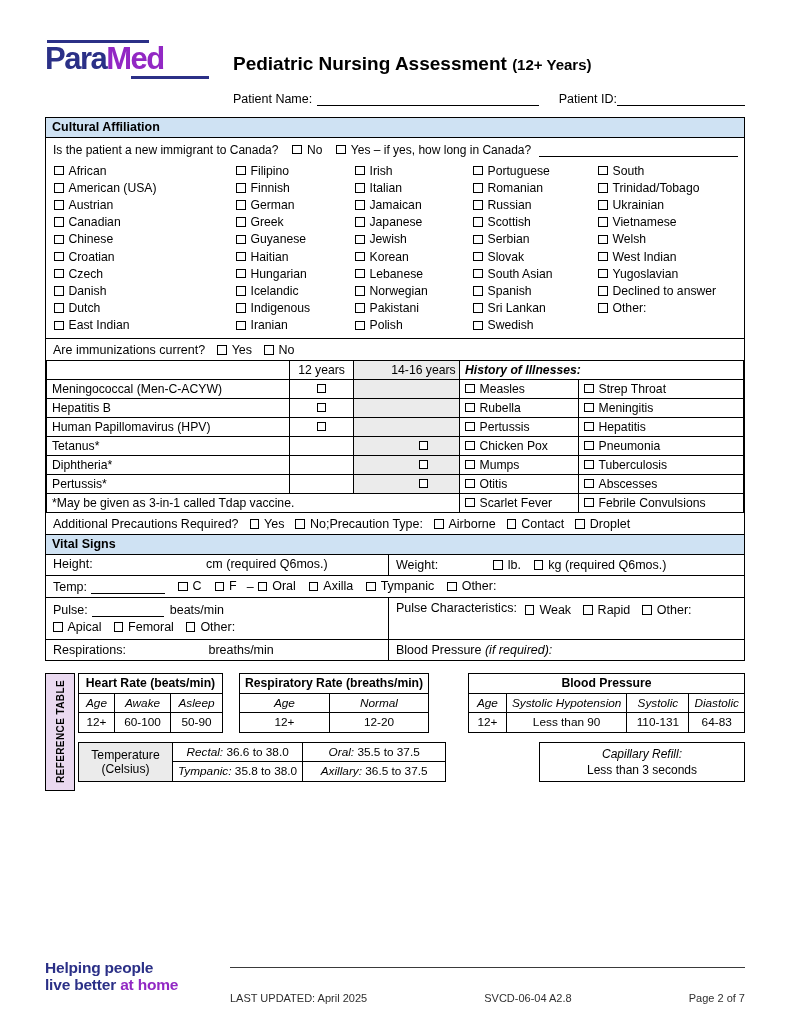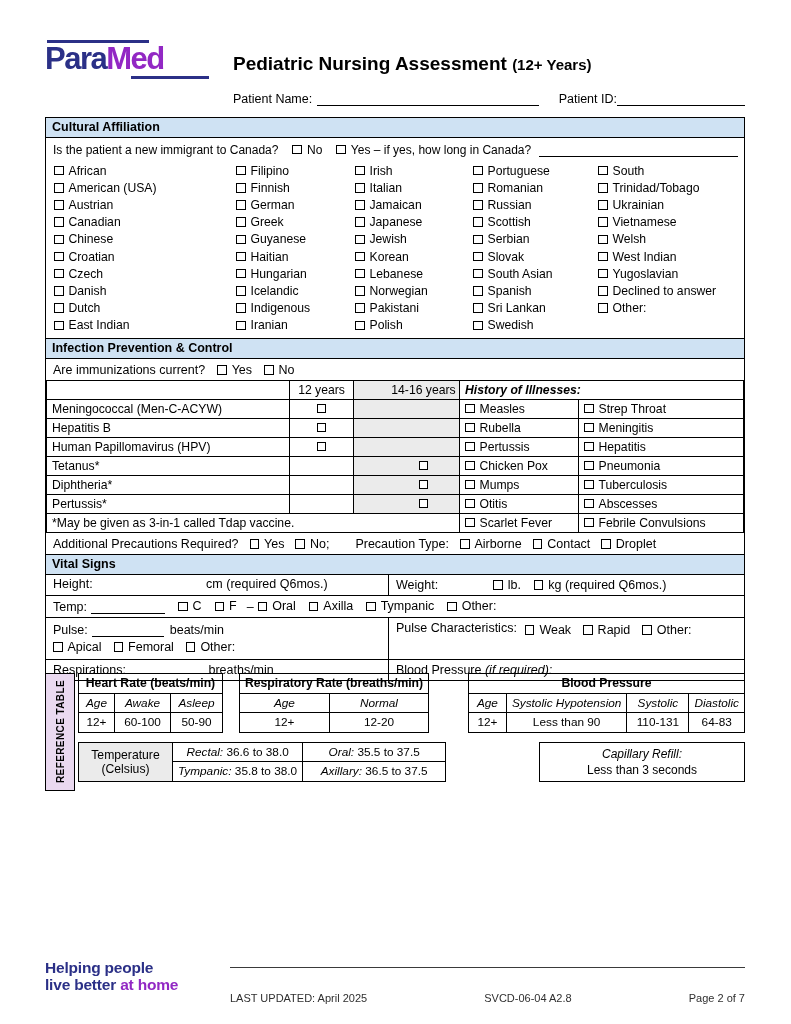--- a/index.html
+++ b/index.html
@@ -49,21 +49,21 @@
   .imm-row { font-size:12.5px; padding:3px 6px 3px 7px; height:21px; display:flex; align-items:center; }
   .imm-row .cbi { margin-left:12px; }
   table.vtab { width:100%; border-collapse:collapse; font-size:12.2px; table-layout:fixed; }
   .vtab td { border:1px solid #000; padding:1.5px 5px; height:19px; overflow:hidden; white-space:nowrap; }
   .vtab td.ctr { text-align:center; padding:1.5px 2px; }
   .vtab td.ctr .cb { margin-right:0; }
   .vtab td.grey { background:var(--grey,#ebebeb);padding-left:36px; }
   .vtab td.hist { font-weight:bold;font-style:italic; }
   .prec-row { font-size:12.5px; padding:3px 6px 3px 7px; display:flex; align-items:center; height:21px; }
   .prec-row .cbi { margin-left:11px; }
-  .prec-row .ptype { margin-left:26px; }
+  .prec-row .ptype { }
 
   
   .v-row { display:flex; font-size:12.5px; border-top:1px solid #000; align-items:stretch; }
   .v-row.first { border-top:none; }
   .v-cell { padding:2.5px 6px 3px 7px; }
   .v-left { width:343px; border-right:1px solid #000; }
   .v-right { flex:1; }
   .v-full { width:100%; display:flex; align-items:flex-end; }
   .v-full .cbi, .v-inline .cbi { margin-left:13px; height:15px; }
   .dash { margin-left:10px; }
@@ -333,21 +333,20 @@
             </div>
             <div class="cbi">
               <span class="cb"></span>
               <span>Other:</span>
             </div>
           </div>
       </div>
     </section>
 
     <section class="box">
-      <div class="sec-hdr">Infection Prevention &amp; Control</div>
       <div class="imm-row">
         <span>Are immunizations current?</span>
         <span class="cbi">
             <span class="cb"></span>
             <span>Yes</span>
           </span>
         <span class="cbi">
             <span class="cb"></span>
             <span>No</span>
           </span>

